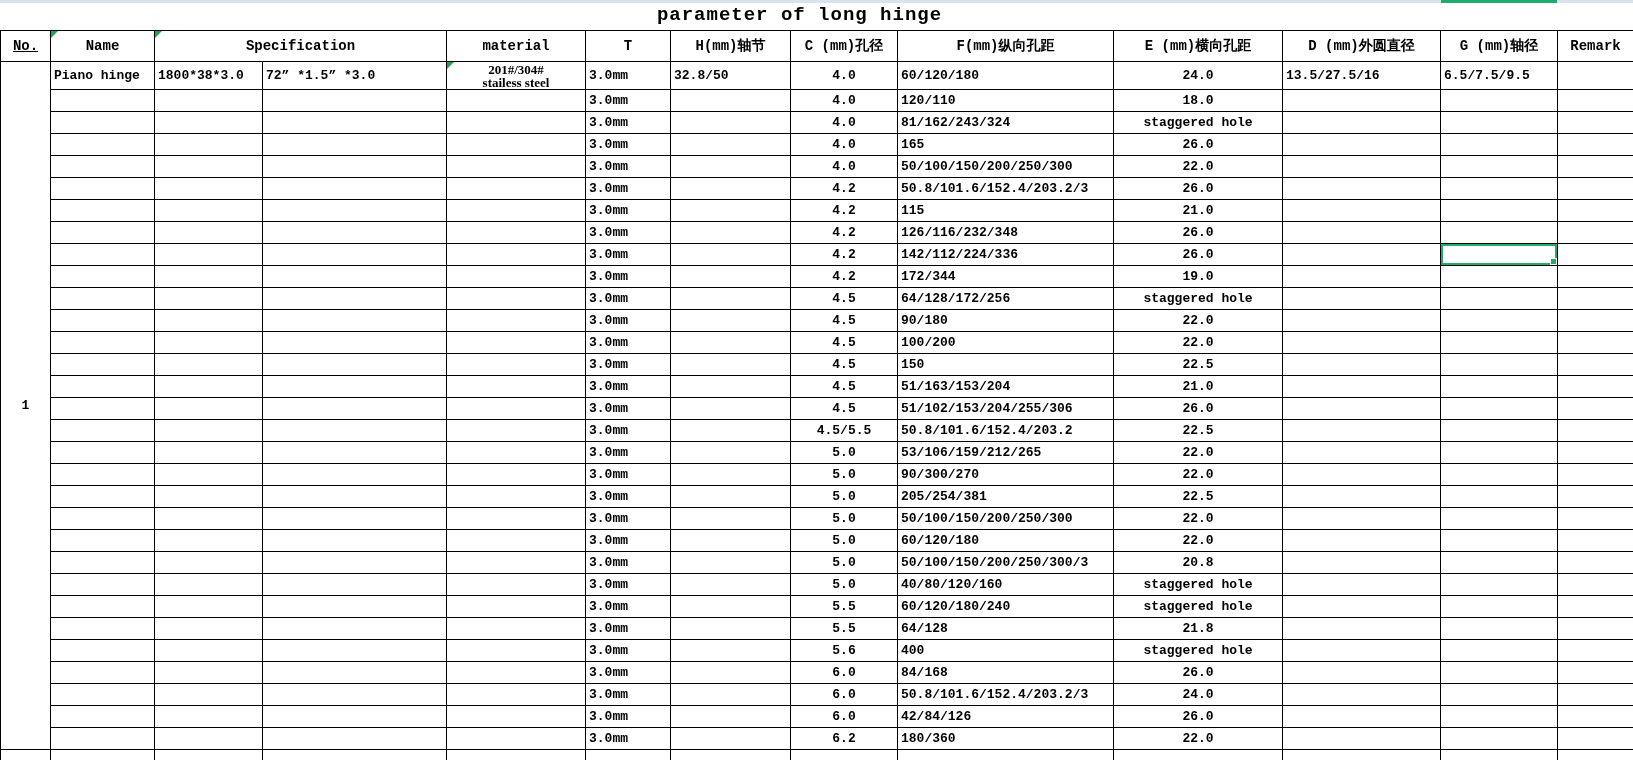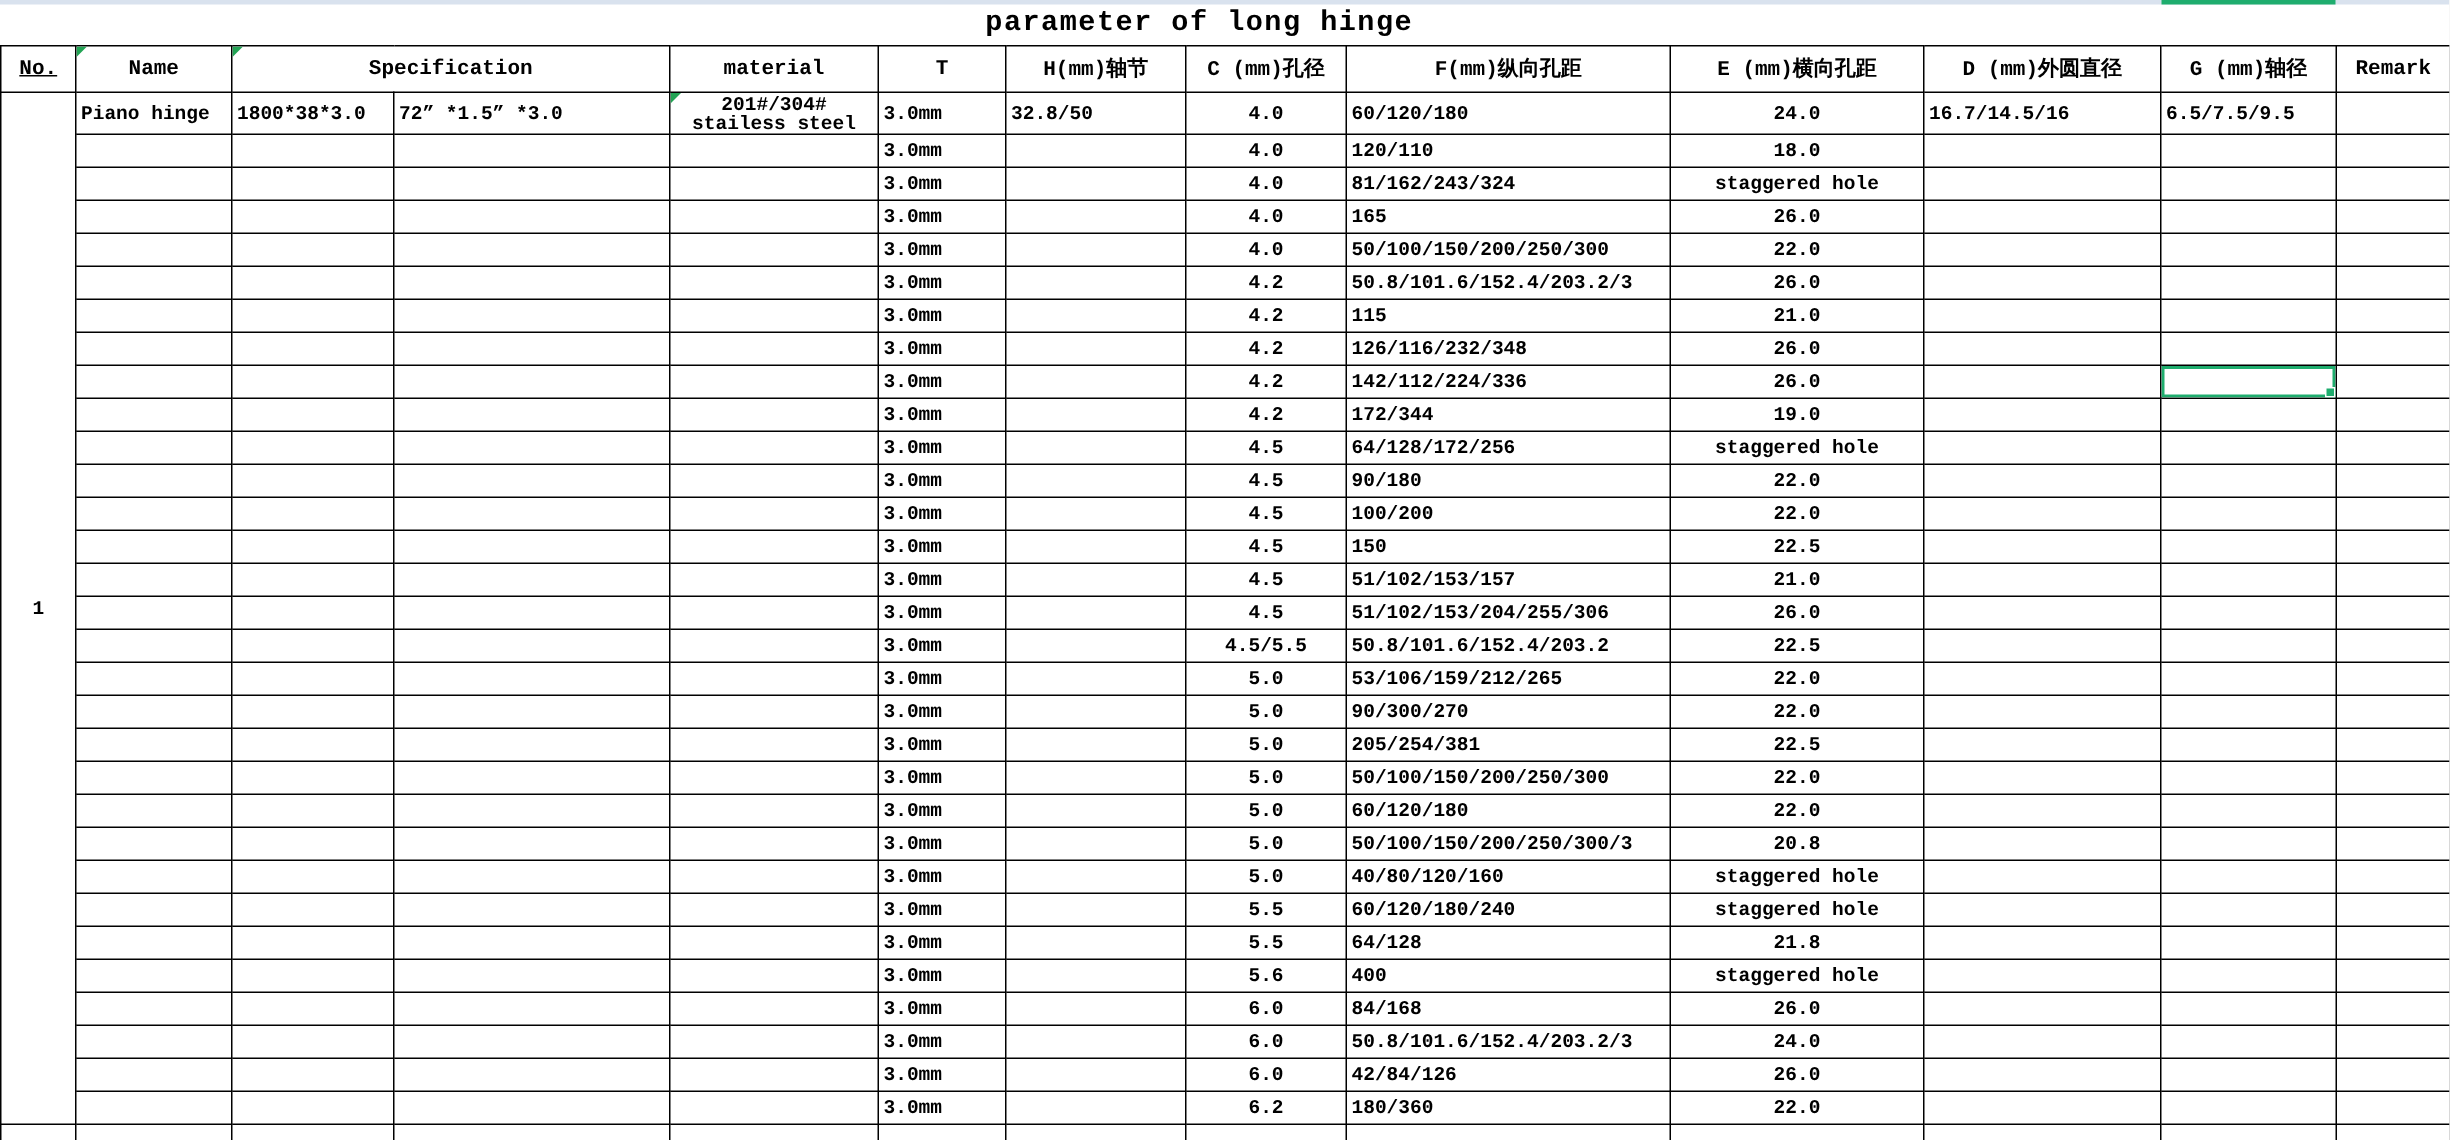--- a/index.html
+++ b/index.html
@@ -21,21 +21,21 @@
     border:1px solid #000;padding:0 3px;overflow:hidden;white-space:nowrap;
     font-weight:bold;box-sizing:border-box;position:relative;
   }
   .sheet thead th{height:31px;font-size:14px;text-align:center;}
   th.h-no{font-size:18px;text-decoration:underline;}
   .sheet tbody td{height:21px;line-height:21px;font-size:13px;}
   tr.group-row td{height:28px;line-height:13px;margin-left:28px;}
   td.no-cell{text-align:center;font-size:15px;vertical-align:middle;}
   .al{text-align:left;}
   .ac{text-align:center;}
-  td.mat-cell{font-size:11px;text-align:center;line-height:12px;vertical-align:middle;}
+  td.mat-cell{font-size:11px;text-align:center;line-height:12px;vertical-align:middle;font-family:Liberation Serif, serif;}
   .err-tri{
     position:absolute;top:0;left:0;width:0;height:0;
     border-top:7px solid #23a455;border-right:7px solid transparent;
   }
   .sel-box{position:absolute;top:0;left:0;right:0;bottom:0;border:2px solid #1fad6e;}
   .sel-handle{
     position:absolute;right:-2px;bottom:-2px;width:7px;height:7px;
     background:#1fad6e;border:1px solid #ffffff;box-sizing:border-box;
   }
 </style>
@@ -90,21 +90,21 @@
         <td class="mat-cell">
           <span class="err-tri"></span>
           <div>201#/304#</div>
           <div>stailess steel</div>
         </td>
         <td class="al">3.0mm</td>
         <td class="al">32.8/50</td>
         <td class="ac">4.0</td>
         <td class="al">60/120/180</td>
         <td class="ac">24.0</td>
-        <td class="al">16.7/14.5/16</td>
+        <td class="al">13.5/27.5/16</td>
         <td class="al">6.5/7.5/9.5</td>
         <td></td>
       </tr>
     <tr>
           <td class="al"></td>
           <td class="al"></td>
           <td class="al"></td>
           <td></td>
           <td class="al">3.0mm</td>
           <td class="al"></td>
@@ -288,21 +288,21 @@
           <td></td>
         </tr>
         <tr>
           <td class="al"></td>
           <td class="al"></td>
           <td class="al"></td>
           <td></td>
           <td class="al">3.0mm</td>
           <td class="al"></td>
           <td class="ac">4.5</td>
-          <td class="al">51/102/153/157</td>
+          <td class="al">51/163/153/204</td>
           <td class="ac">21.0</td>
           <td class="al"></td>
           <td class="al"></td>
           <td></td>
         </tr>
         <tr>
           <td class="al"></td>
           <td class="al"></td>
           <td class="al"></td>
           <td></td>

